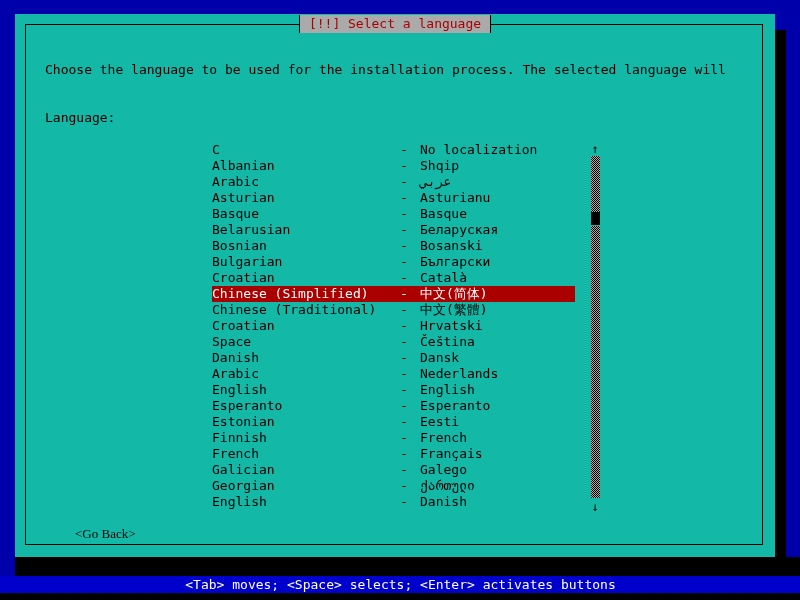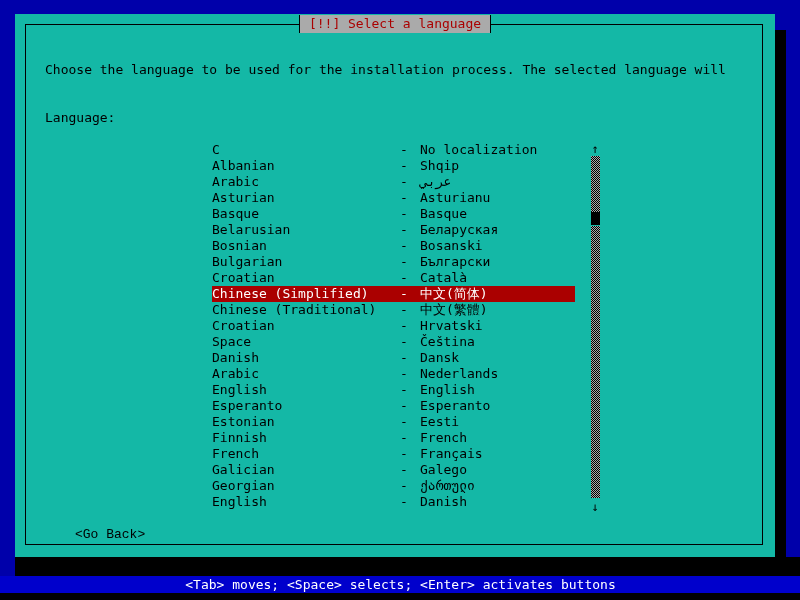--- a/index.html
+++ b/index.html
@@ -168,21 +168,21 @@
     position: absolute;
     left: 60px;
     top: 512px;
   }
   #goback {
     white-space: pre;
     color: #000000;
     background: transparent;
     border: none;
     padding: 0;
-    font-family: Liberation Mono, monospace;
+    font-family: Liberation Serif, serif;
     font-size: inherit;
     line-height: 16px;
     cursor: pointer;
   }
 
   
   #helpbar {
     position: absolute;
     left: 0;
     top: 576px;

